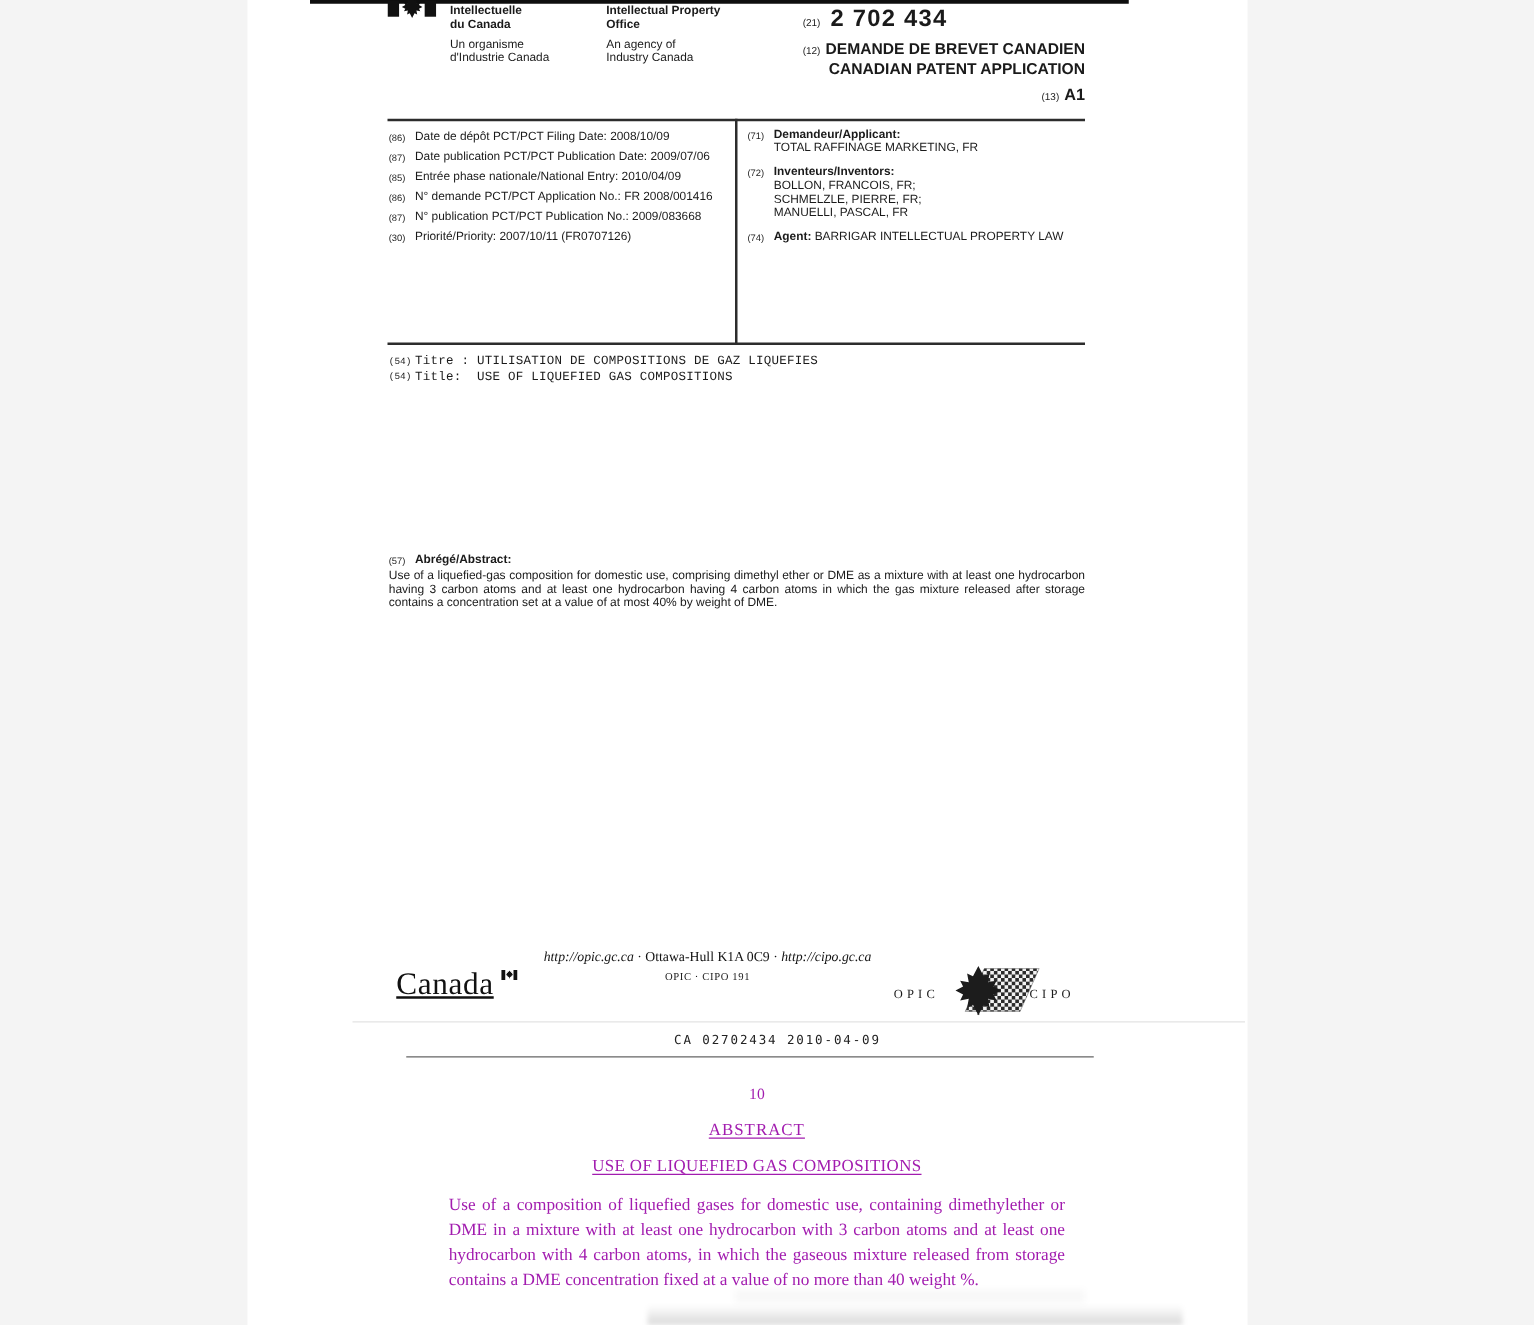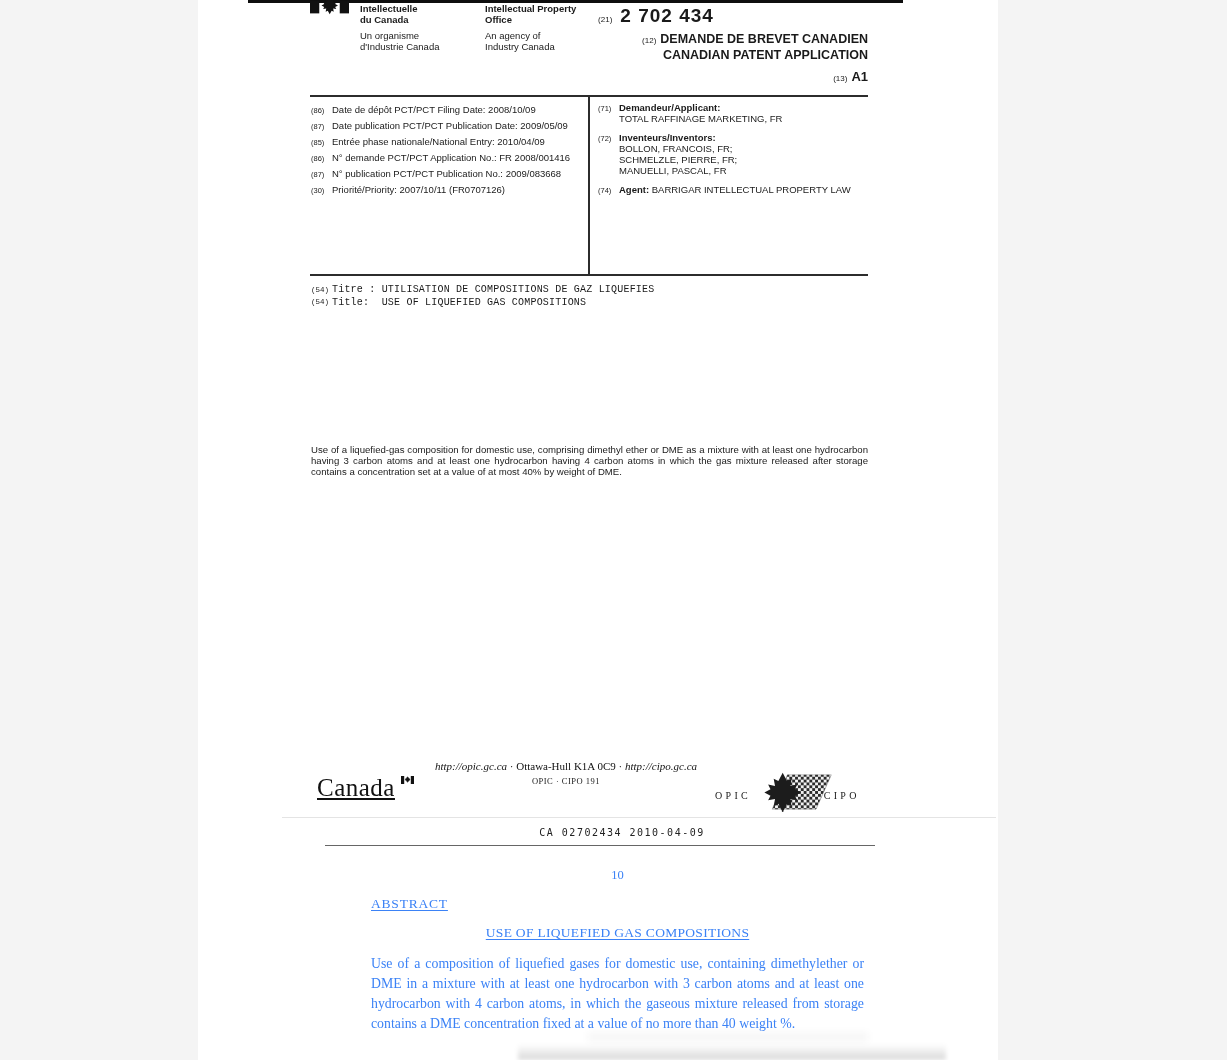--- a/index.html
+++ b/index.html
@@ -25,21 +25,21 @@
   .hdr-col .pair2 { margin-top:6px; }
   .hdr-col .b { font-weight:bold; }
   .hdr-fr { left:162px; }
   .hdr-en { left:287px; }
 
   .pub-block { right:130px; top:5px; text-align:right; }
   .num21 { display:flex; align-items:baseline; gap:8px; }
   .num21 .code { font-size:8px; }
   .num21 .val  { font-size:19px; font-weight:bold; letter-spacing:1px; }
   .doc12 { margin-top:5px; font-size:12.5px; font-weight:bold; line-height:15px; }
-  .doc12 .code { font-size:8px; font-weight:normal; margin-right:4px;margin-left:44px; }
+  .doc12 .code { font-size:8px; font-weight:normal; margin-right:4px; }
   .kind13 { margin-top:4px; }
   .kind13 .code { font-size:8px; }
   .kind13 .val { font-size:13px; font-weight:bold; margin-left:4px; }
 
   .hr1 { left:112px; top:95px;  width:558px; height:2px; background:#2c2c2c; }
   .vdiv { left:390px; top:95px; width:2px; height:181px; background:#2c2c2c; }
   .hr2 { left:112px; top:274px; width:558px; height:2px; background:#2c2c2c; }
 
   
   .bib-row { display:flex; align-items:flex-start; }
@@ -71,23 +71,23 @@
   .addr .u { font-style:italic; }
   .formno { margin-top:4px; font-size:8.5px; letter-spacing:0.5px; }
   .opic-logo { left:517px; top:770px; width:143px; height:44px; }
 
   
   .stamp { left:424px; top:827px; transform:translateX(-50%);
            font-family:"DejaVu Sans Mono", monospace; font-size:10px; letter-spacing:1.5px;
            white-space:nowrap; color:#222; }
   .hr3 { left:127px; top:845px; width:550px; height:1px; background:#666; }
 
-  .abs-page { left:173px; top:868px; width:493px; font-family:"Liberation Serif", serif; color:#3b82f6; }
+  .abs-page { left:161px; top:868px; width:493px; font-family:"Liberation Serif", serif; color:#a21caf; }
   .pgnum { text-align:center; font-size:12.5px; }
-  .abs-head { margin-top:13px; text-align:left; font-size:13.5px; letter-spacing:0.8px;
+  .abs-head { margin-top:13px; text-align:center; font-size:13.5px; letter-spacing:0.8px;
               text-decoration:underline; text-underline-offset:2px; }
   .abs-title { margin-top:13px; text-align:center; font-size:13.5px; letter-spacing:0.3px;
                text-decoration:underline; text-underline-offset:2px; }
   .abs-body { margin-top:13px; font-size:13.8px; line-height:20px; text-align:justify; }
 </style>
 </head>
 <body>
 
 <div class="page">
 
@@ -135,21 +135,21 @@
   <div class="abs vdiv"></div>
   <div class="abs hr2"></div>
 
   <div class="abs bib-left">
     <div class="bib-row">
       <span class="bib-code">(86)</span>
       <span class="bib-text">Date de dépôt PCT/PCT Filing Date: 2008/10/09</span>
     </div>
     <div class="bib-row">
       <span class="bib-code">(87)</span>
-      <span class="bib-text">Date publication PCT/PCT Publication Date: 2009/05/09</span>
+      <span class="bib-text">Date publication PCT/PCT Publication Date: 2009/07/06</span>
     </div>
     <div class="bib-row">
       <span class="bib-code">(85)</span>
       <span class="bib-text">Entrée phase nationale/National Entry: 2010/04/09</span>
     </div>
     <div class="bib-row">
       <span class="bib-code">(86)</span>
       <span class="bib-text">N° demande PCT/PCT Application No.: FR 2008/001416</span>
     </div>
     <div class="bib-row">
@@ -193,20 +193,24 @@
       <span class="bib-code">(54)</span>
       <span class="bib-text"><span>Titre :</span> <span>UTILISATION DE COMPOSITIONS DE GAZ LIQUEFIES</span></span>
     </div>
     <div class="bib-row">
       <span class="bib-code">(54)</span>
       <span class="bib-text"><span>Title:</span>&nbsp; <span>USE OF LIQUEFIED GAS COMPOSITIONS</span></span>
     </div>
   </div>
 
   <div class="abs abstract-cover">
+    <div class="bib-row">
+      <span class="bib-code">(57)</span>
+      <span class="bib-text lbl-b">Abrégé/Abstract:</span>
+    </div>
     <div class="body">Use of a liquefied-gas composition for domestic use, comprising dimethyl ether or DME as a mixture with at least one hydrocarbon having 3 carbon atoms and at least one hydrocarbon having 4 carbon atoms in which the gas mixture released after storage contains a concentration set at a value of at most 40% by weight of DME.</div>
   </div>
 
   <div class="abs wordmark">
     <span>Canada</span>
     <svg class="mini-flag" width="13" height="9" viewBox="0 0 13 9">
       <rect x="0" y="0" width="3.2" height="8" fill="#111"></rect>
       <rect x="9.8" y="0" width="3.2" height="8" fill="#111"></rect>
       <g transform="translate(3.4,0.2) scale(0.0125)" fill="#111">
         <path d="M256 10 l55 106 60-30-17 92 88-17-30 60 78 41-78 41 30 60-88-17 17 92-60-30-55 106-55-106-60 30 17-92-88 17 30-60-78-41 78-41-30-60 88 17-17-92 60 30 z M246 430 h20 v120 h-20 z"></path>

